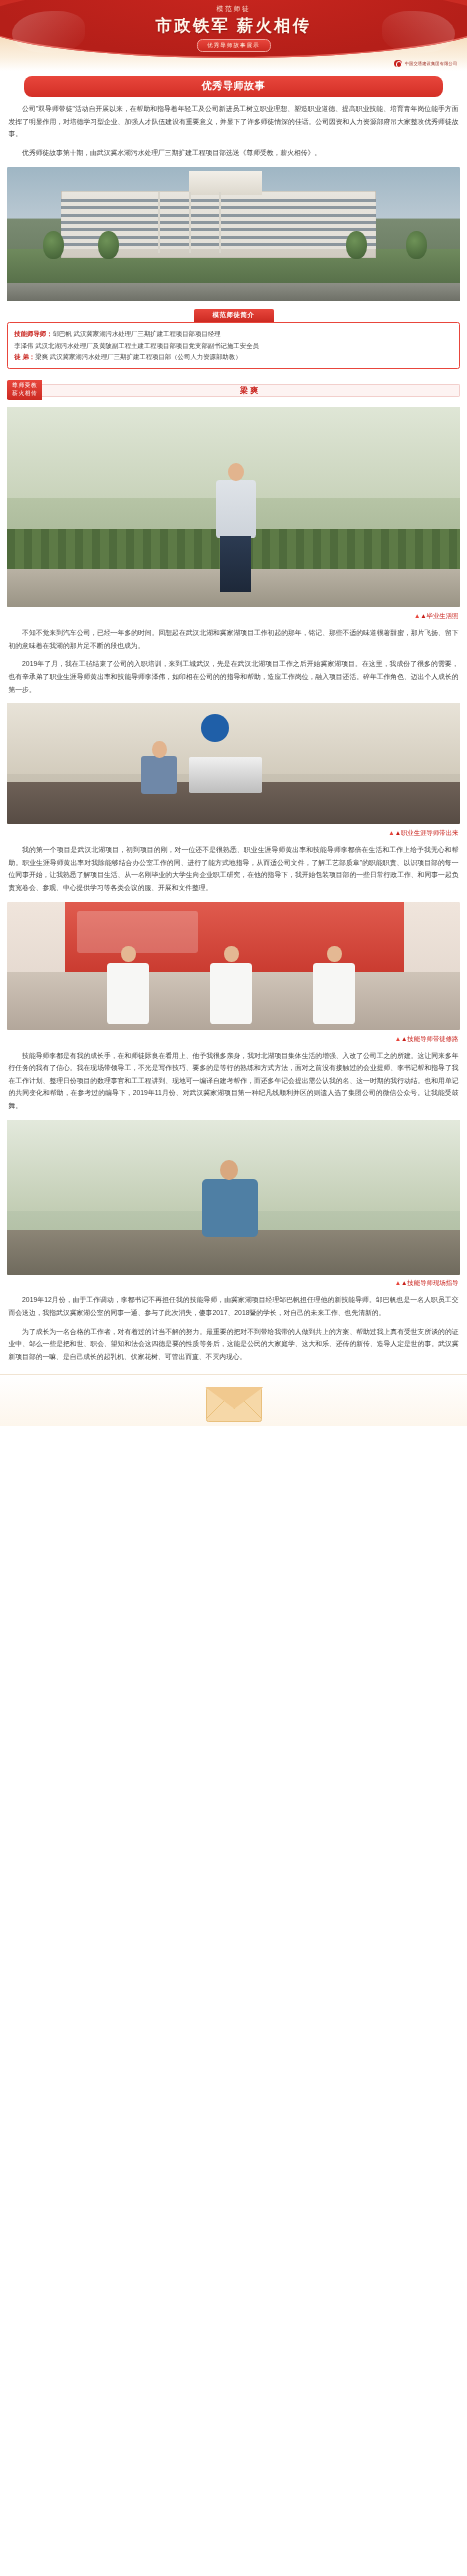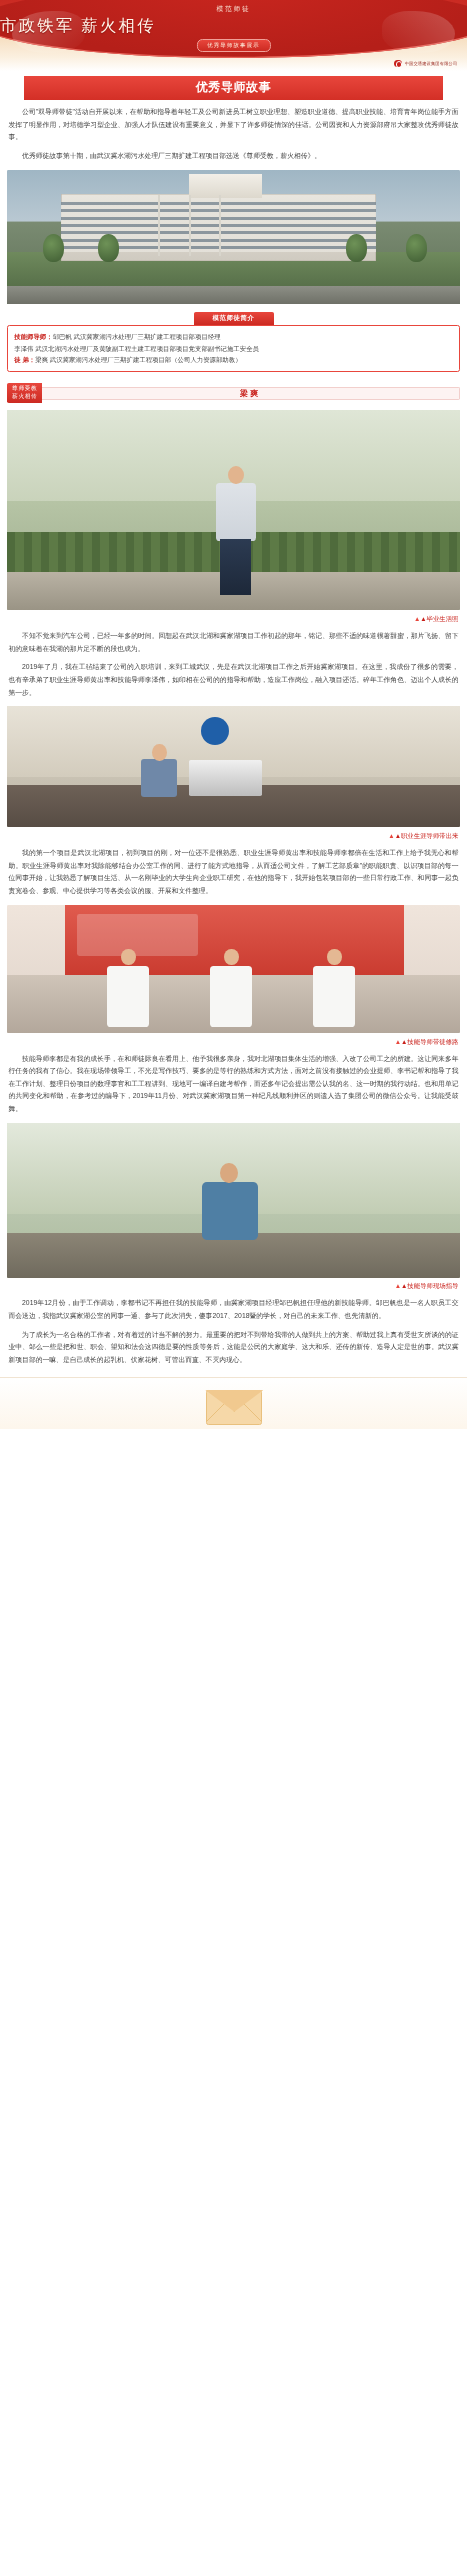--- a/index.html
+++ b/index.html
@@ -39,22 +39,22 @@
     position:absolute; left:-24px; bottom:13.3px; width:516px; height:73px;
     border-radius:50%;
     background: radial-gradient(ellipse at 50% 0%, #c9261f 0%, #b51f19 70%, #b51f19 100%);
     box-shadow: 0 -1.2px 0 #e8645a inset;
   }
   .banner-small-title {
     position:absolute; left:0; top:4.8px; width:467px; text-align:center;
     font-size:6.7px; color:#f8ded0; letter-spacing:1.8px; z-index:6;
   }
   .banner-main-title {
-    position:absolute; left:0; top:14.5px; width:467px; text-align:left;
-    font-size:16.3px; font-weight:normal; color:#fff5ea; letter-spacing:2.4px;
+    position:absolute; left:0; top:14.5px; width:467px; text-align:center;
+    font-size:16.3px; font-weight:bold; color:#fff5ea; letter-spacing:2.4px;
     text-shadow: 0 0.6px 1.2px #8d1410; z-index:6;
     font-family:"Liberation Serif", serif;
   }
   .banner-sub-pill {
     position:absolute; left:50%; top:39px; transform:translateX(-50%);
     background: linear-gradient(180deg,#e8463c,#cc2a22);
     color:#fff4e2; font-size:5.4px; letter-spacing:1.2px;
     padding:1.8px 9.7px; border-radius:5.4px; z-index:7;
     border:0.6px solid #f0a098;
   }
@@ -76,22 +76,22 @@
   .banner-logo .mark:after{
     content:""; position:absolute; left:1.8px; top:1.8px; width:4.2px;height:4.2px;
     border:0.9px solid #fff; border-radius:50%;
   }
   .banner-logo .txt { font-size:4.2px; color:#9a2b22; letter-spacing:0.2px; }
 
   
   .red-bar {
     margin:0 24px; margin-top:4.8px;
     background: linear-gradient(180deg,#e8463c,#d32f26);
-    color:#fff; text-align:center; font-size:12px; font-weight:bold;
-    letter-spacing:0.6px; padding:3.6px 0; border-radius:0;
+    color:#fff; text-align:center; font-size:10px; font-weight:bold;
+    letter-spacing:0.6px; padding:3.6px 0; border-radius:8px;
   }
 
   
   .para {
     margin:6px 8.5px 0 8.5px;
     font-size:6.8px; line-height:1.85; color:#3f3f3f; text-align:justify;
     text-indent:2em;
   }
 
   

